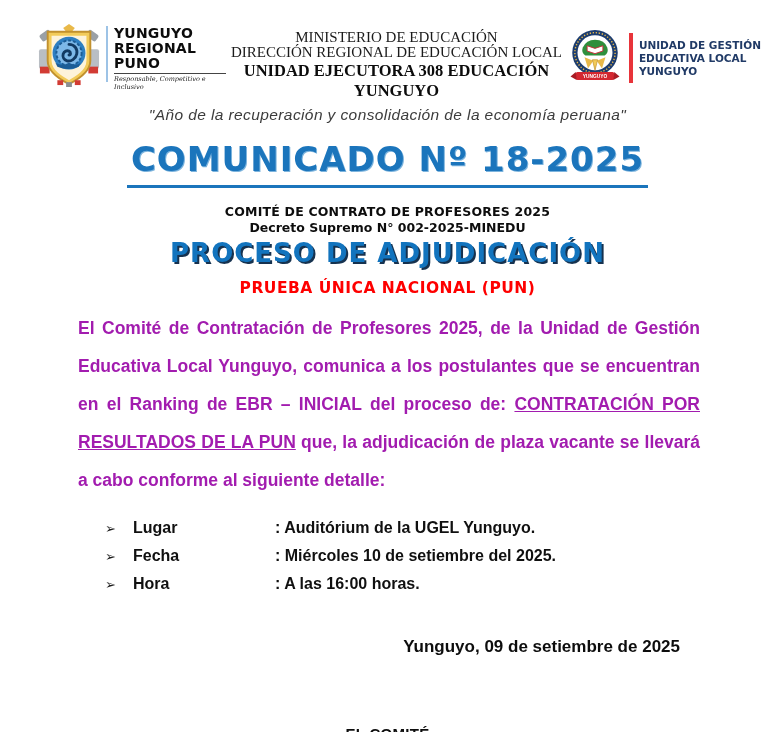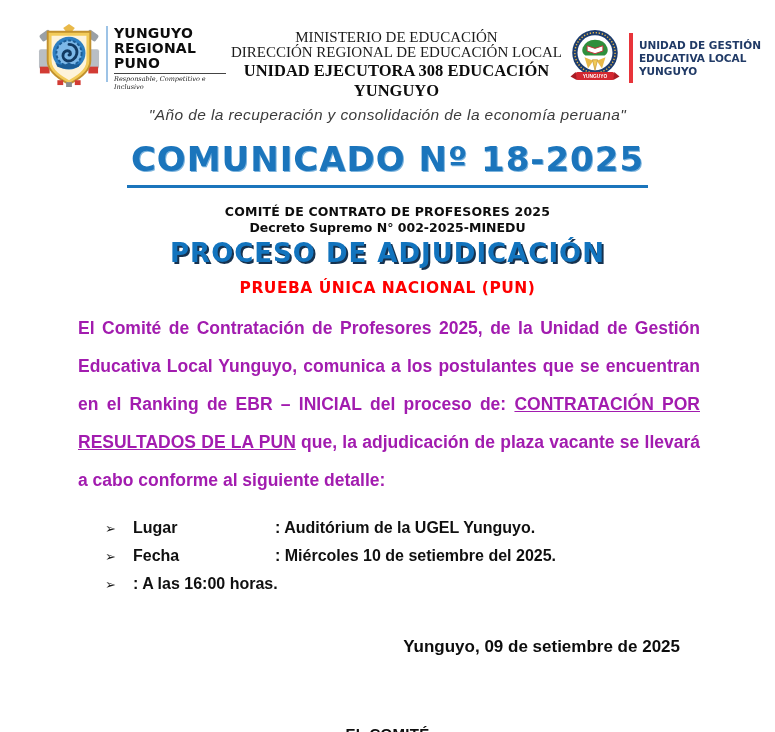--- a/index.html
+++ b/index.html
@@ -225,20 +225,21 @@
       <span class="dlabel">Lugar</span>
       <span class="dvalue">: Auditórium de la UGEL Yunguyo.</span>
     </div>
     <div class="detail-row">
       <span class="bullet">➢</span>
       <span class="dlabel">Fecha</span>
       <span class="dvalue">: Miércoles 10 de setiembre del 2025.</span>
     </div>
     <div class="detail-row">
       <span class="bullet">➢</span>
+      <span class="dlabel">Hora</span>
       <span class="dvalue">: A las 16:00 horas.</span>
     </div>
   </div>
 
   <div class="date-line">Yunguyo, 09 de setiembre de 2025</div>
 
   <div class="signature">EL COMITÉ</div>
 
 </div>
 

